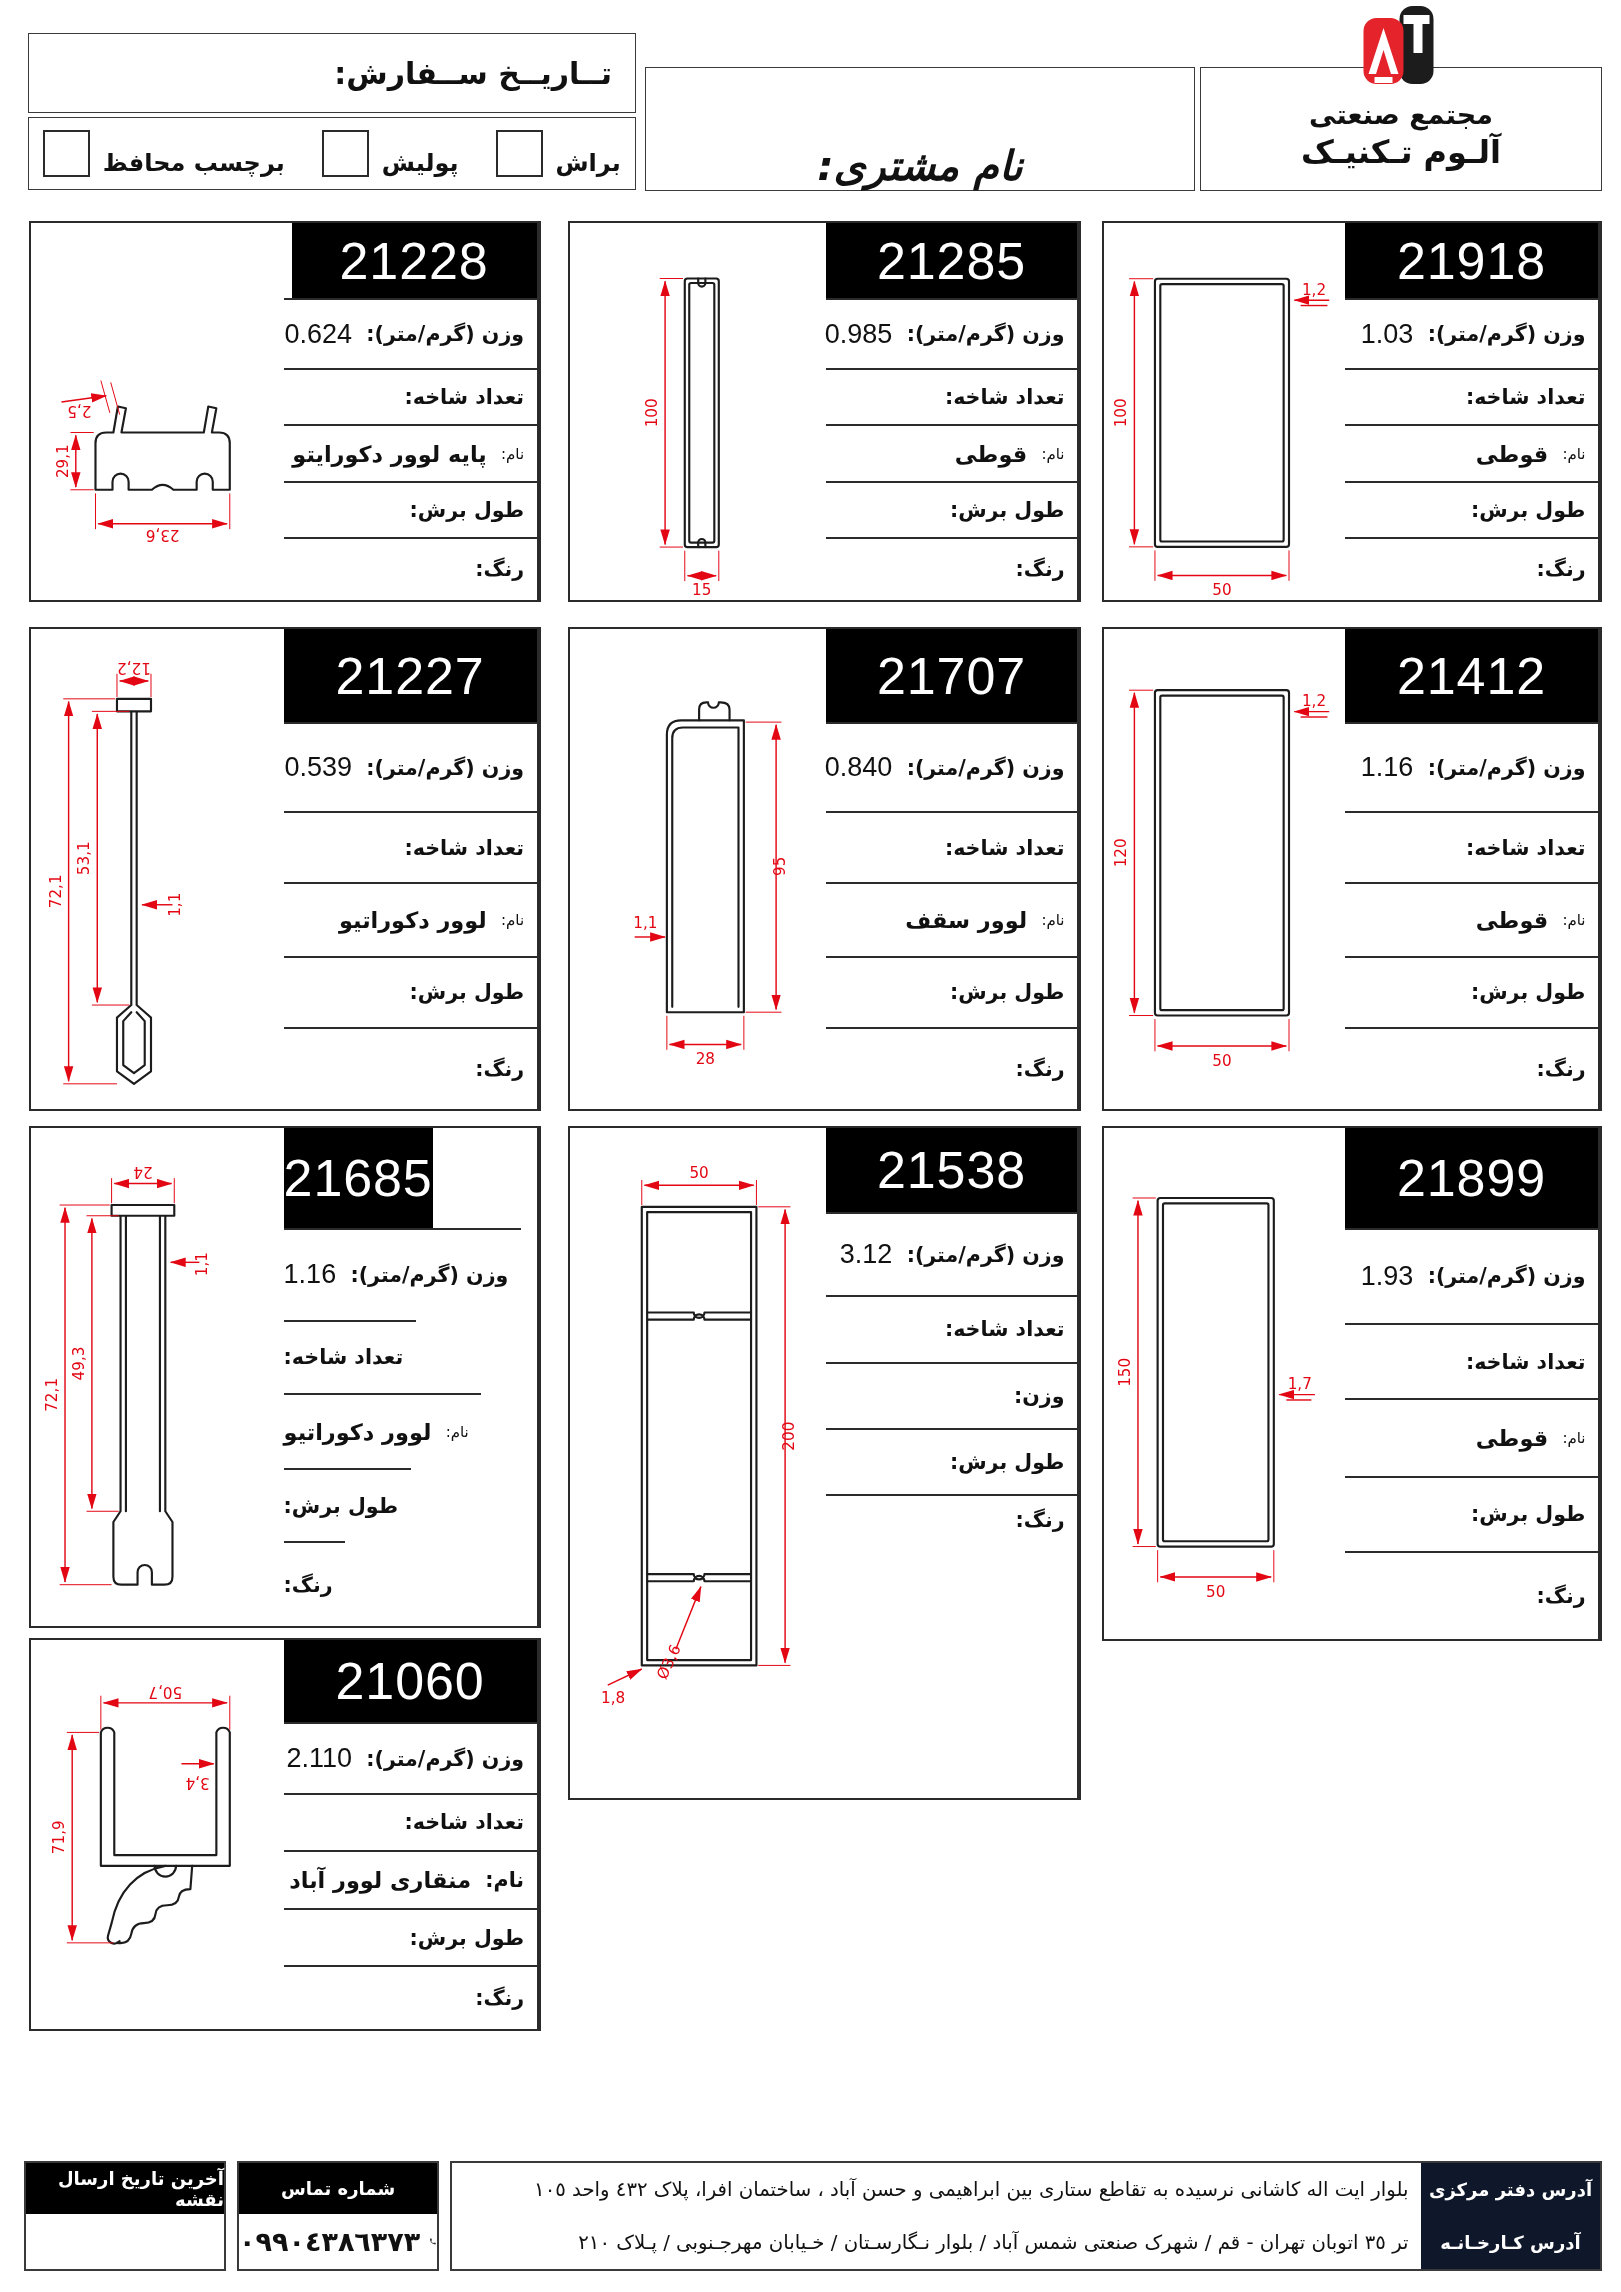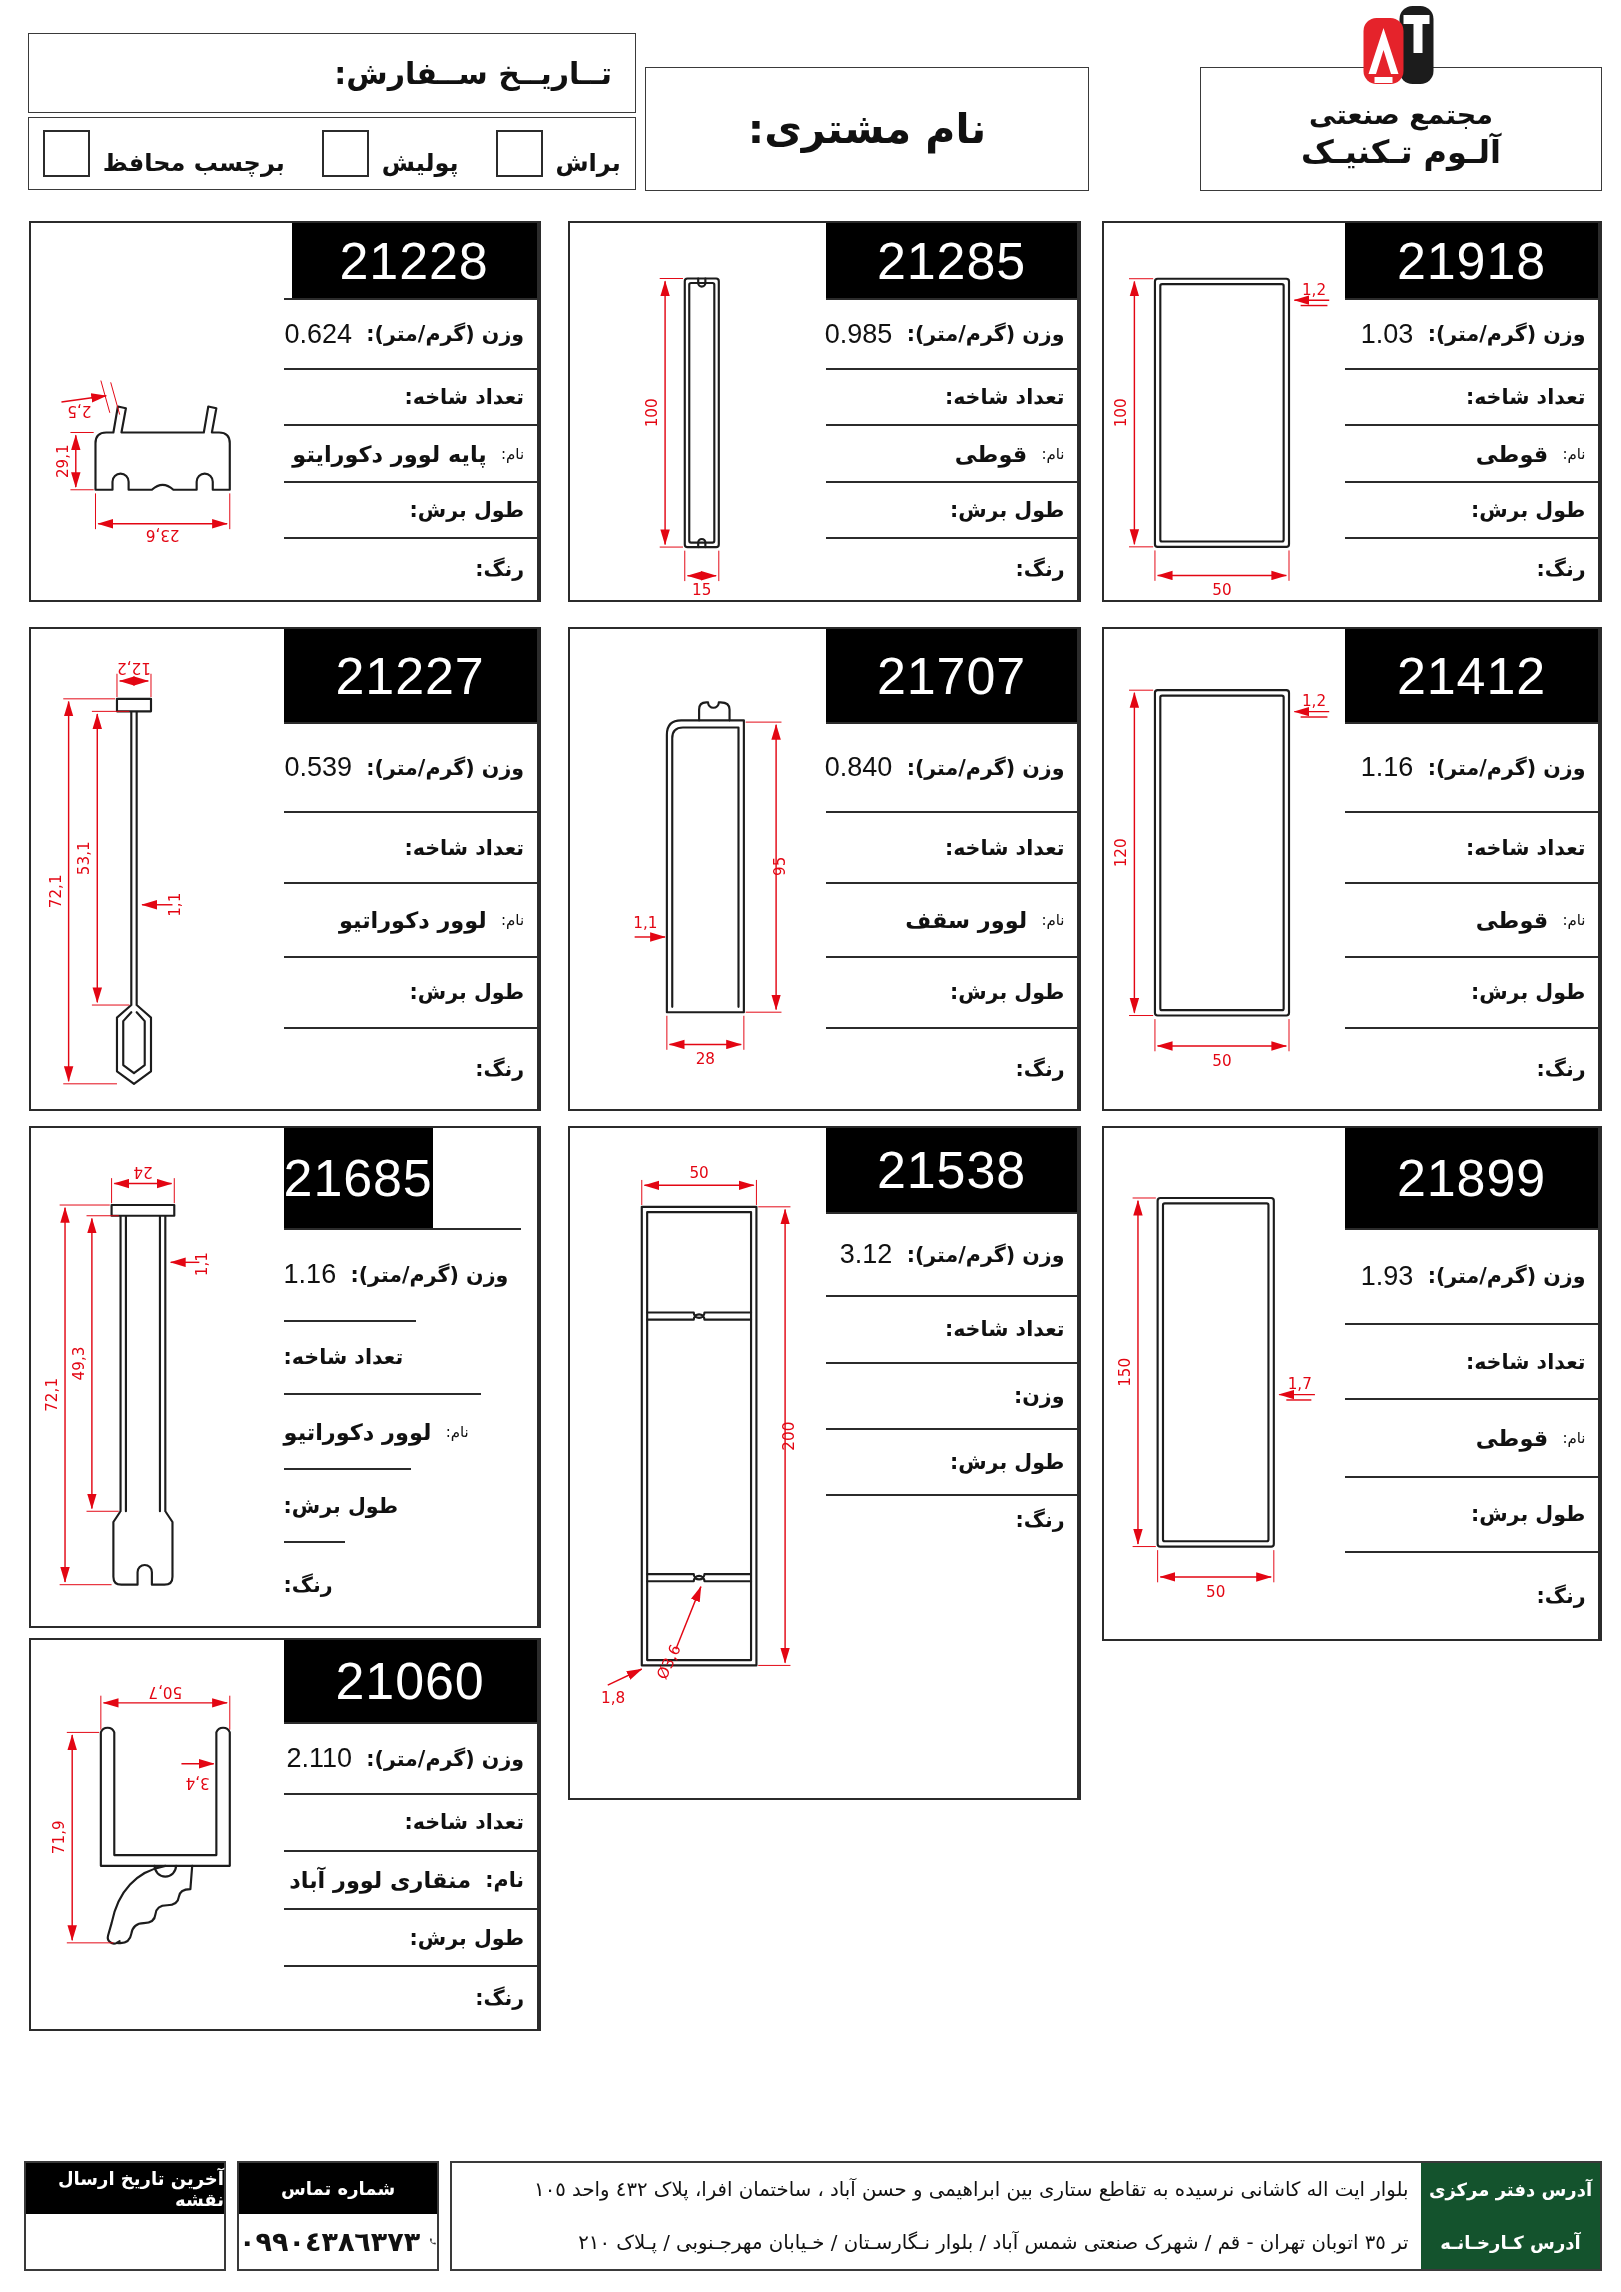--- a/index.html
+++ b/index.html
@@ -5,21 +5,21 @@
   html,body{margin:0;padding:0;background:#fff;}
   .page{position:relative;width:1622px;height:2293px;background:#fff;overflow:hidden;
         font-family:"DejaVu Sans",sans-serif;color:#111;direction:rtl;}
   .box{position:absolute;border:1.8px solid #3a3a3a;background:#fff;box-sizing:border-box;}
   
   .logo-box{left:1201px;top:67px;width:402px;height:124px;}
   .logo-text{position:absolute;left:0;right:0;top:30px;text-align:center;line-height:1.25;}
   .logo-line1{font-size:27px;font-weight:700;}
   .logo-line2{font-size:32px;font-weight:700;}
   .logo-mark{position:absolute;left:1340px;top:3.6px;width:125px;height:90px;z-index:3;}
-  .customer-box{left:646px;top:67px;width:444px;height:124px;display:flex;align-items:center;justify-content:center;}
+  .customer-box{left:646px;top:67px;width:550px;height:124px;display:flex;align-items:flex-end;justify-content:center;font-style:italic;}
   .customer-box span{font-size:41px;font-weight:700;}
   .date-box{left:29px;top:33px;width:608px;height:80px;display:flex;align-items:center;}
   .date-box span{font-size:30px;font-weight:700;padding-right:23px;}
   .options-box{left:29px;top:117px;width:608px;height:73px;display:flex;align-items:center;
                justify-content:space-between;padding:0 14.3px;}
   .opt{display:flex;align-items:flex-end;gap:12.5px;}
   .opt-label{font-size:24px;font-weight:700;}
   .cb{display:inline-block;width:47px;height:47px;border:2.7px solid #2b2b2b;background:#fff;box-sizing:border-box;}
   
   .card{position:absolute;border:2.2px solid #2b2b2b;background:#fff;box-sizing:border-box;}
@@ -41,21 +41,21 @@
   .dt{fill:#e30613;font-size:17px;text-anchor:middle;font-family:"DejaVu Sans",sans-serif;}
   
   .fbox{position:absolute;border:2.2px solid #3a3a3a;background:#fff;box-sizing:border-box;}
   .fhead{background:#000;color:#fff;display:flex;align-items:center;justify-content:center;
          font-size:18px;font-weight:700;height:51px;}
   .map-box{left:25px;top:2161px;width:202px;height:110px;}
   .phone-box{left:238px;top:2161px;width:202px;height:110px;}
   .phone-body{display:flex;align-items:center;justify-content:center;gap:9px;height:54px;}
   .phone-number{font-size:27px;font-weight:700;direction:ltr;}
   .address-box{left:451px;top:2161px;width:1152px;height:110px;}
-  .addr-labels{position:absolute;right:0;top:0;bottom:0;width:179px;background:#14532d;color:#fff;
+  .addr-labels{position:absolute;right:0;top:0;bottom:0;width:179px;background:#0f172a;color:#fff;
                display:flex;flex-direction:column;}
   .addr-labels div{flex:1;display:flex;align-items:center;justify-content:center;font-size:18px;font-weight:700;}
   .addr-lines{position:absolute;left:0;right:179px;top:0;bottom:0;display:flex;flex-direction:column;}
   .addr-lines div{flex:1;display:flex;align-items:center;padding-right:12.5px;font-size:19.7px;white-space:nowrap;overflow:hidden;}
 </style>
 </head>
 <body>
 
 <div class="page">
 

